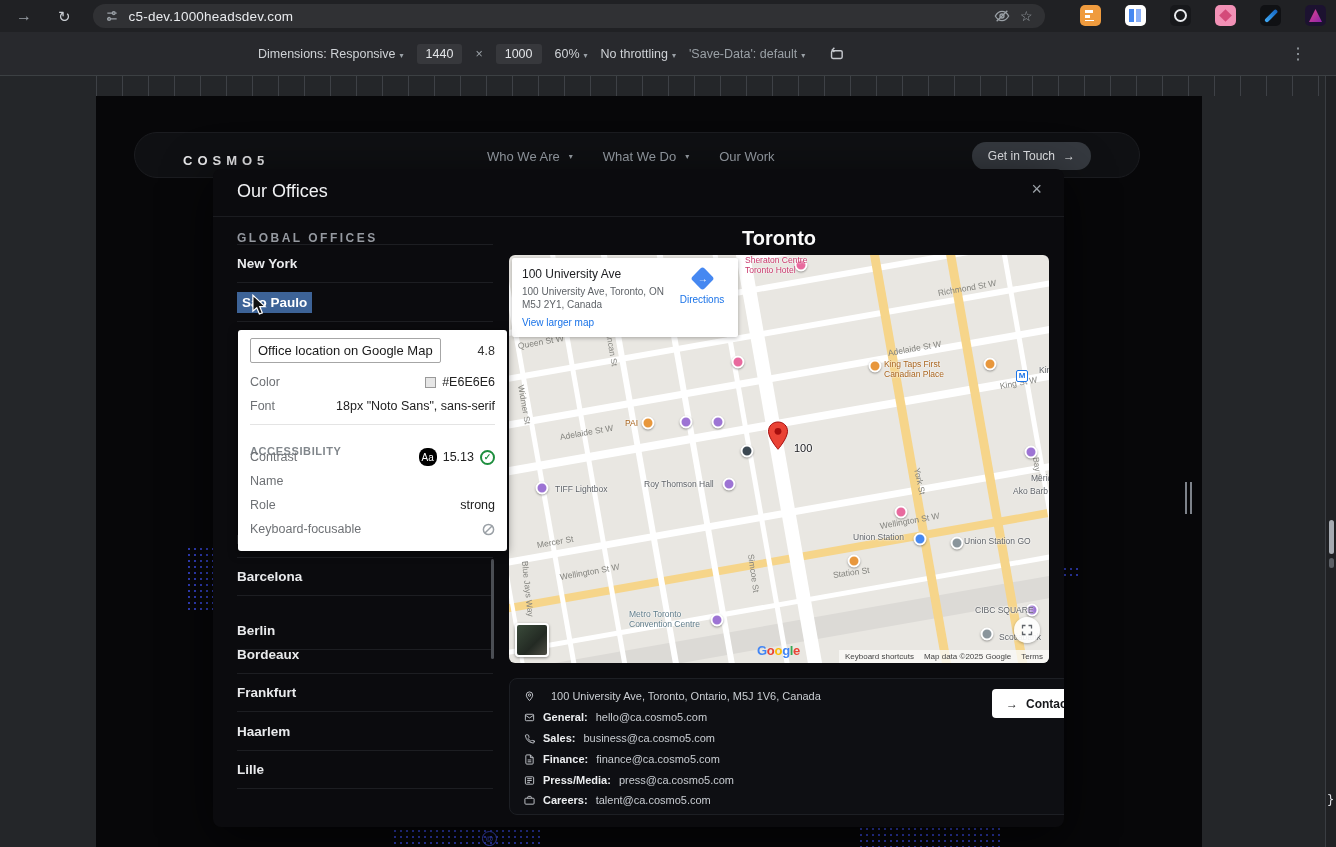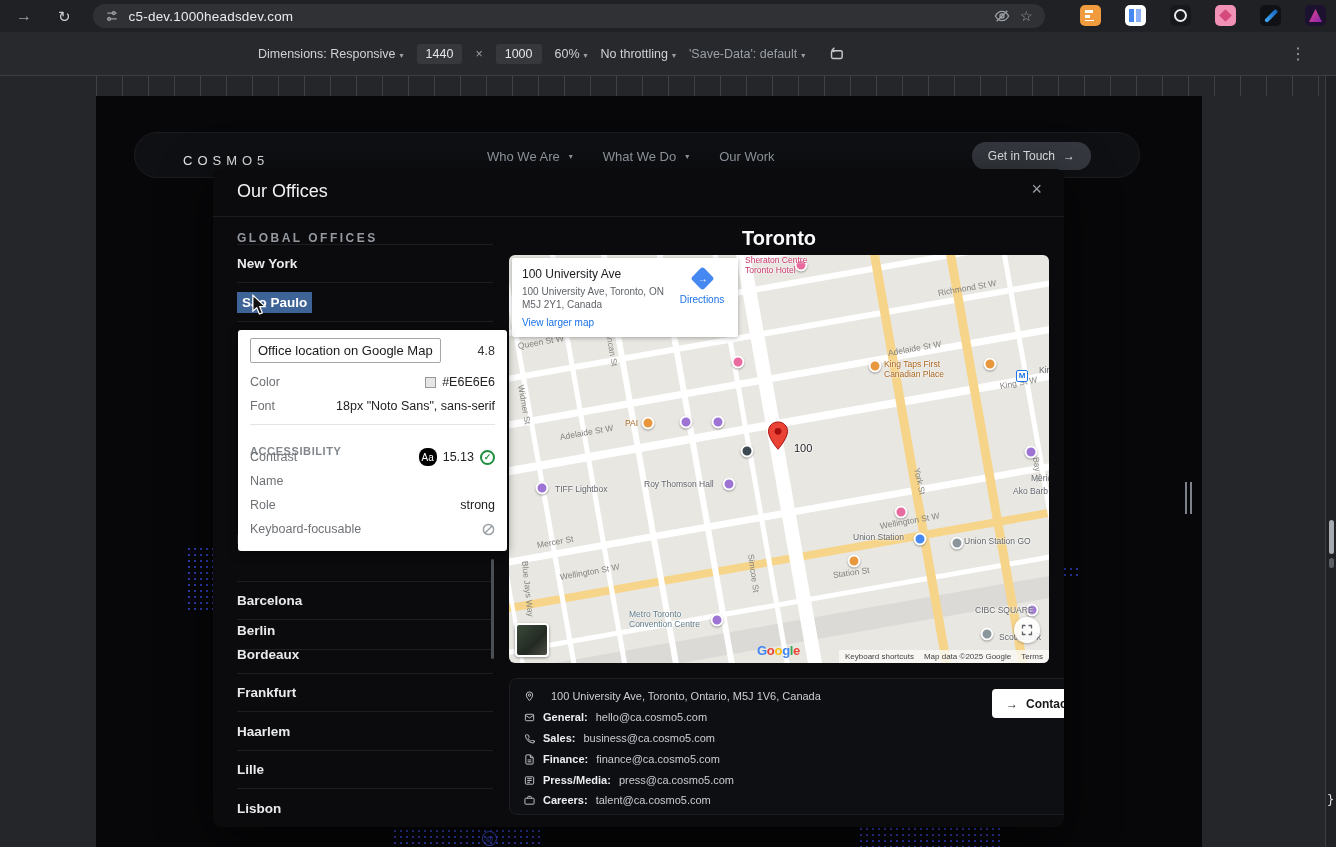--- a/index.html
+++ b/index.html
@@ -47,21 +47,21 @@
     background-image:
       repeating-linear-gradient(90deg,#3e4146 0 1px,transparent 1px 26px),
       repeating-linear-gradient(90deg,#50545a 0 1px,transparent 1px 104px);
   }
   
   .viewport { position:absolute; left:96px; top:96px; width:1106px; height:751px;
     background:#070709; overflow:hidden; }
   .site-header { position:absolute; left:38px; top:36px; width:1006px; height:46px;
     background:#0f1013; border:1px solid #1b1c20; border-radius:28px; }
   .logo { position:absolute; left:48px; top:20px; color:#e8e8ea; font-size:13px;
-    letter-spacing:5px; font-weight:400; }
+    letter-spacing:5px; font-weight:700; }
   .site-nav { position:absolute; left:352px; top:16px; display:flex; gap:30px;
     color:#9aa0a8; font-size:13px; }
   .site-nav .item { display:flex; align-items:center; gap:5px; }
   .cta { position:absolute; right:48px; top:9px; height:28px; padding:0 16px; border-radius:15px;
     background:#35393f; color:#e4e6e9; font-size:12px; display:flex; align-items:center; gap:8px; }
   
   .dots { position:absolute; background-image:radial-gradient(#3644cf 1.1px,transparent 1.4px);
     background-size:6px 6px; opacity:.9; }
   .at-badge { position:absolute; left:386px; top:735px; width:15px; height:15px; border-radius:50%;
     border:1.5px solid #4350d8; color:#4350d8; font-size:8px; display:flex; align-items:center; justify-content:center; }
@@ -268,40 +268,37 @@
 
       <div class="list-head" style="top:62px;">GLOBAL OFFICES</div>
       <div class="office-row first" style="top:75px;">
         <span>New York</span>
       </div>
       <div class="office-row" style="top:114px;">
         <span class="sel">São Paulo</span>
       </div>
 
       <div class="list-head" style="top:364px;">EUROPE OFFICES</div>
-      <div class="office-row first" style="top:412px;align-items:center;">
+      <div class="office-row first" style="top:388px;align-items:center;">
           <span>Barcelona</span>
         </div>
       <div class="office-row" style="top:442px;">
           <span>Berlin</span>
         </div>
       <div class="office-row" style="top:466px;">
           <span>Bordeaux</span>
         </div>
       <div class="office-row" style="top:504px;">
           <span>Frankfurt</span>
         </div>
       <div class="office-row" style="top:543px;">
           <span>Haarlem</span>
         </div>
       <div class="office-row" style="top:581px;">
           <span>Lille</span>
-        </div>
-      <div class="office-row" style="top:620px;">
-          <span>Lisbon</span>
         </div>
       <div class="list-scroll"></div>
 
       <div class="city">Toronto</div>
 
       <div class="map">
         <div class="map-rot">
           <div class="road h" style="top:96px;height:5px"></div>
           <div class="road h" style="top:126px;height:6px"></div>
           <div class="road h" style="top:171px;height:6px"></div>

